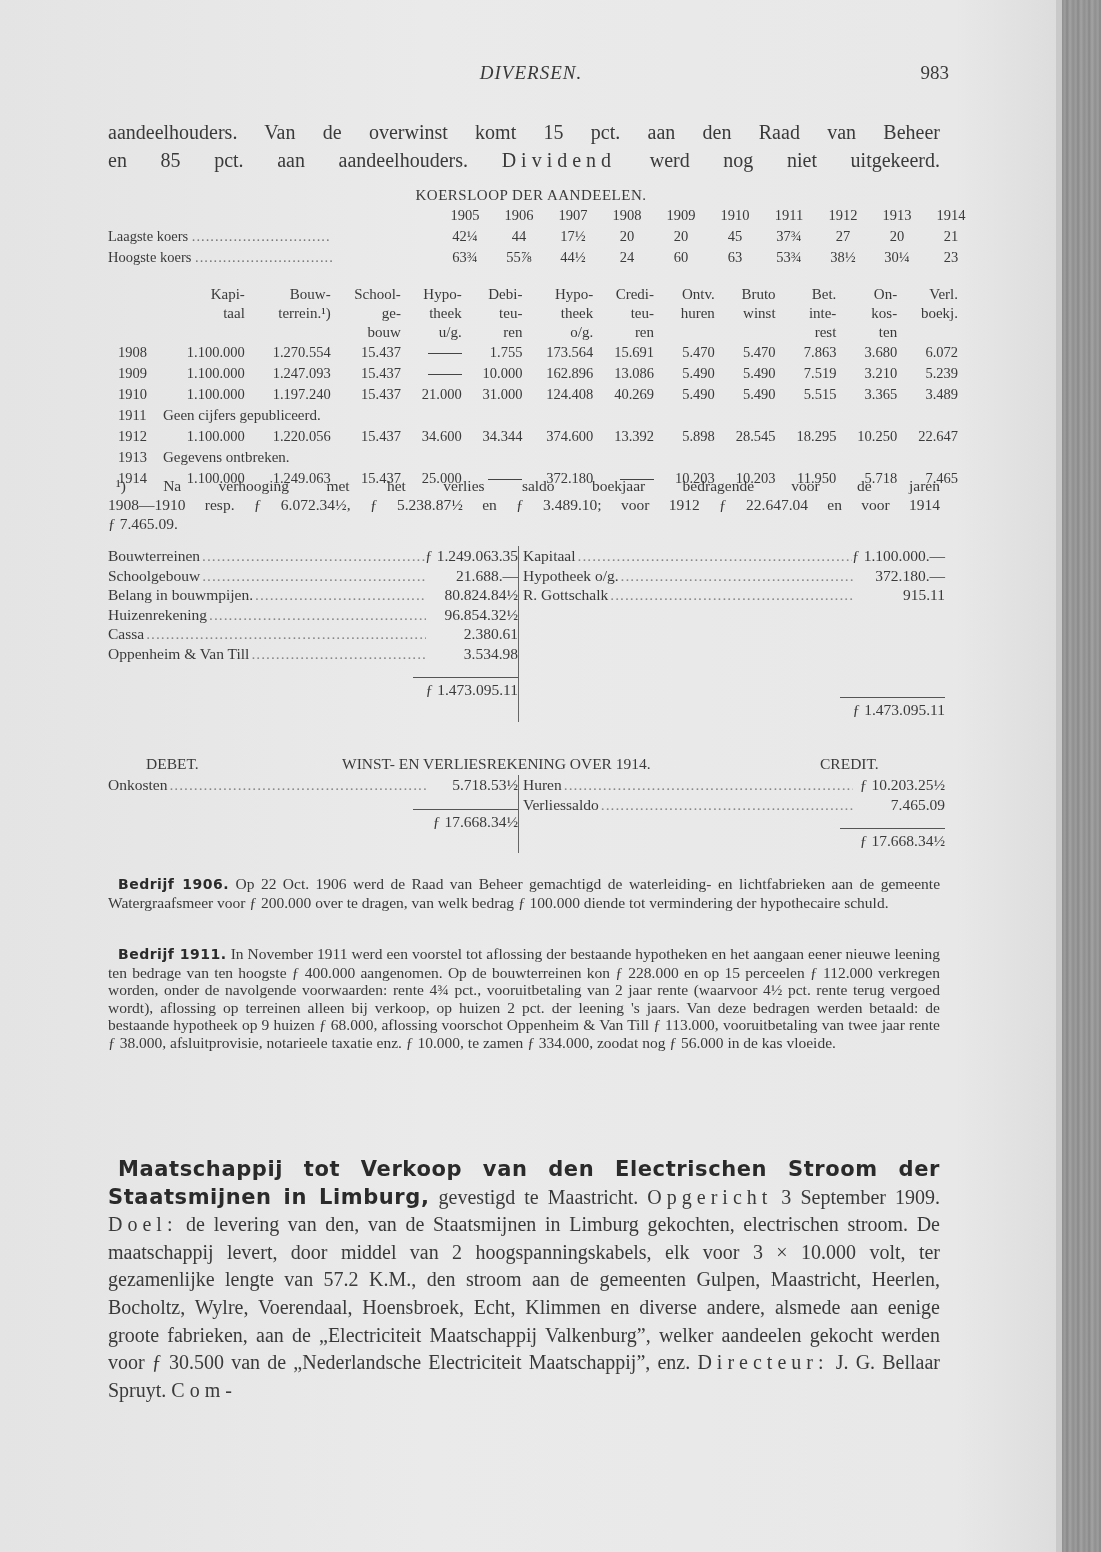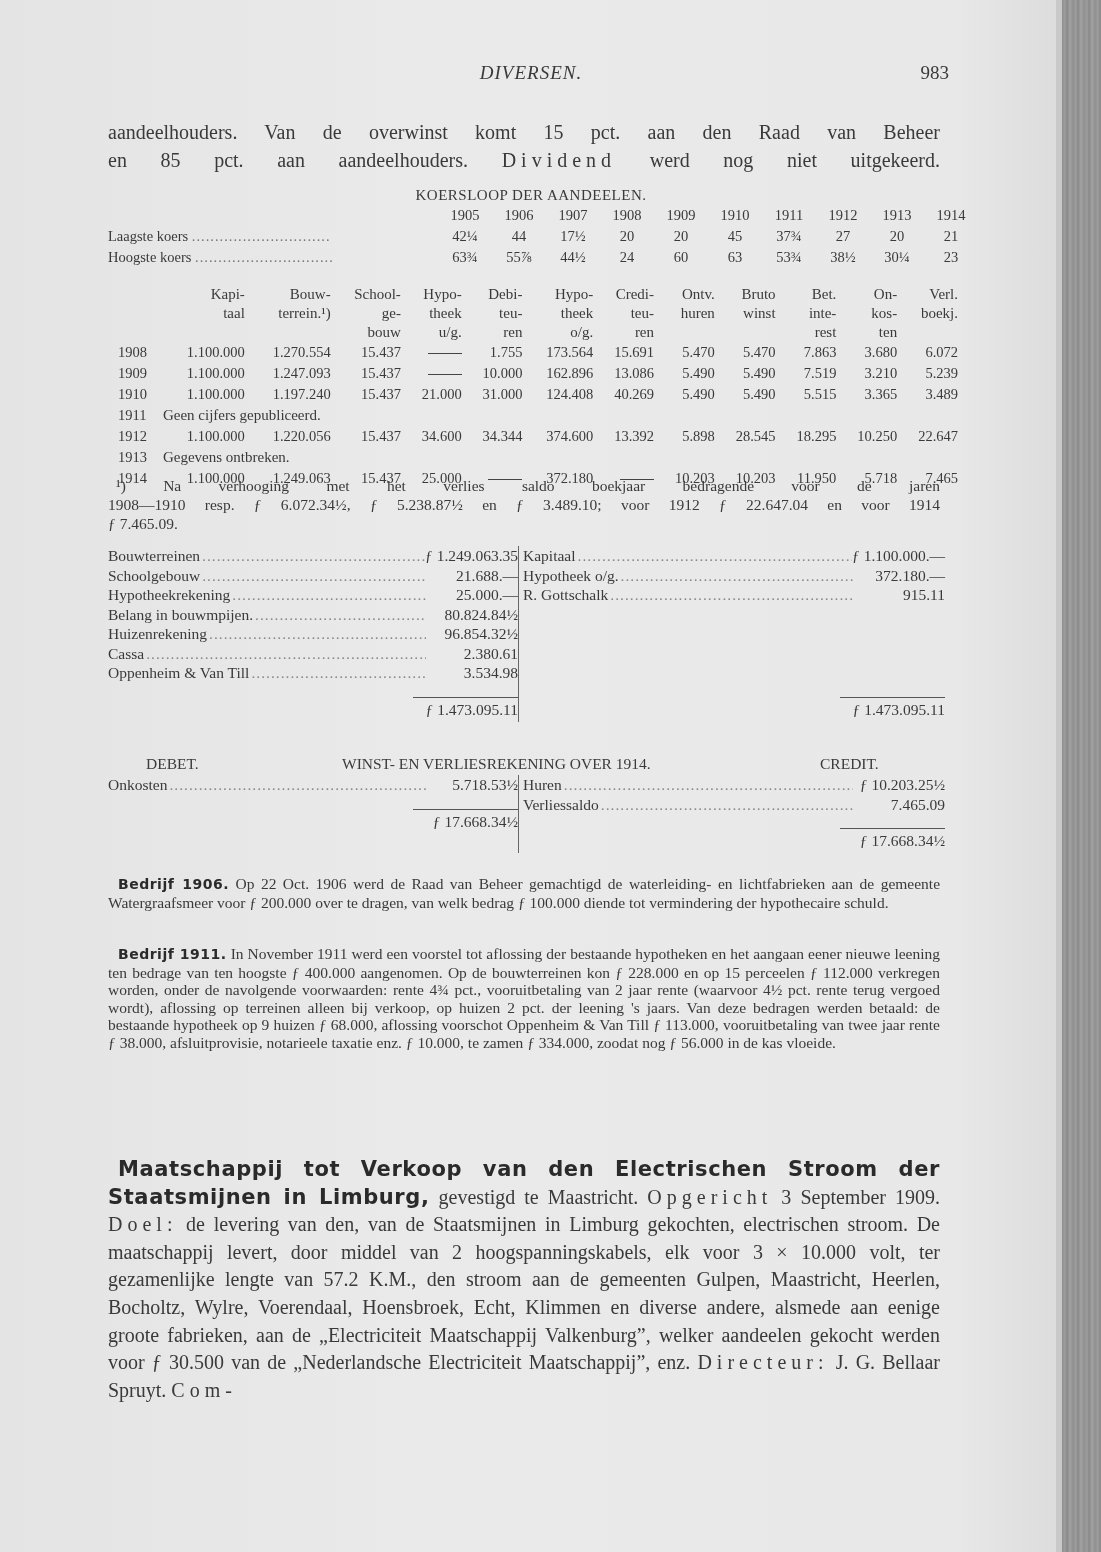--- a/index.html
+++ b/index.html
@@ -276,25 +276,20 @@
           <span class="n">Bouwterreinen</span>
           <span class="d"></span>
           <span class="a">ƒ 1.249.063.35</span>
         </div>
       <div class="row">
           <span class="n">Schoolgebouw</span>
           <span class="d"></span>
           <span class="a">21.688.—</span>
         </div>
       <div class="row">
-          <span class="n">Hypotheekrekening</span>
-          <span class="d"></span>
-          <span class="a">25.000.—</span>
-        </div>
-      <div class="row">
           <span class="n">Belang in bouwmpijen.</span>
           <span class="d"></span>
           <span class="a">80.824.84½</span>
         </div>
       <div class="row">
           <span class="n">Huizenrekening</span>
           <span class="d"></span>
           <span class="a">96.854.32½</span>
         </div>
       <div class="row">

